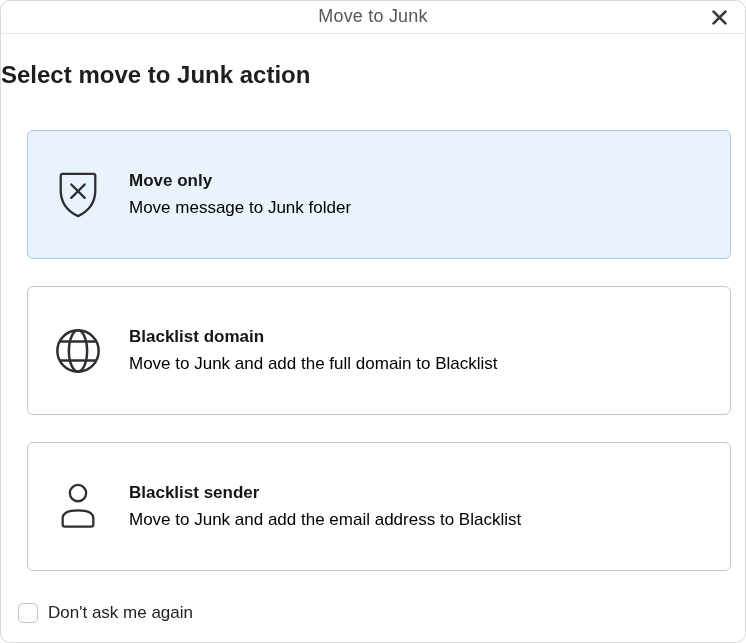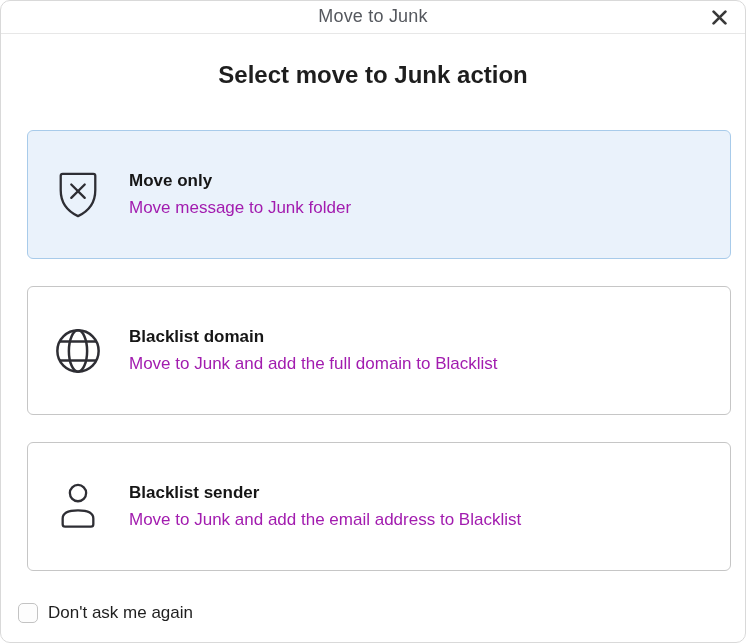--- a/index.html
+++ b/index.html
@@ -32,21 +32,20 @@
     top: 7px; right: 15px;
     width: 22px; height: 22px;
     display: flex; align-items: center; justify-content: center;
     cursor: pointer;
     background: transparent;
     border: none;
   }
 
   .dialog-heading {
     margin-top: 27px;
-    text-align: center;
     font-size: 24px;
     font-weight: 700;
     color: #1e1e1e;
   }
 
   .cards { padding: 41px 14px 0 11px; margin-left: 15px; }
 
   .card {
     display: flex;
     align-items: center;
@@ -73,21 +72,21 @@
 
   .card-text { margin-left: 26px; }
   .card-title {
     font-size: 17px;
     font-weight: 700;
     color: #161616;
     margin-bottom: 7px;
   }
   .card-desc {
     font-size: 17px;
-    color: #a21caf;
+    color: #000000;
   }
 
   .checkbox-row {
     display: flex;
     align-items: flex-end;
     margin: 32px 0 0 17px;
   }
   .checkbox {
     width: 20px; height: 20px;
     border: 1px solid #c3c3c3;

